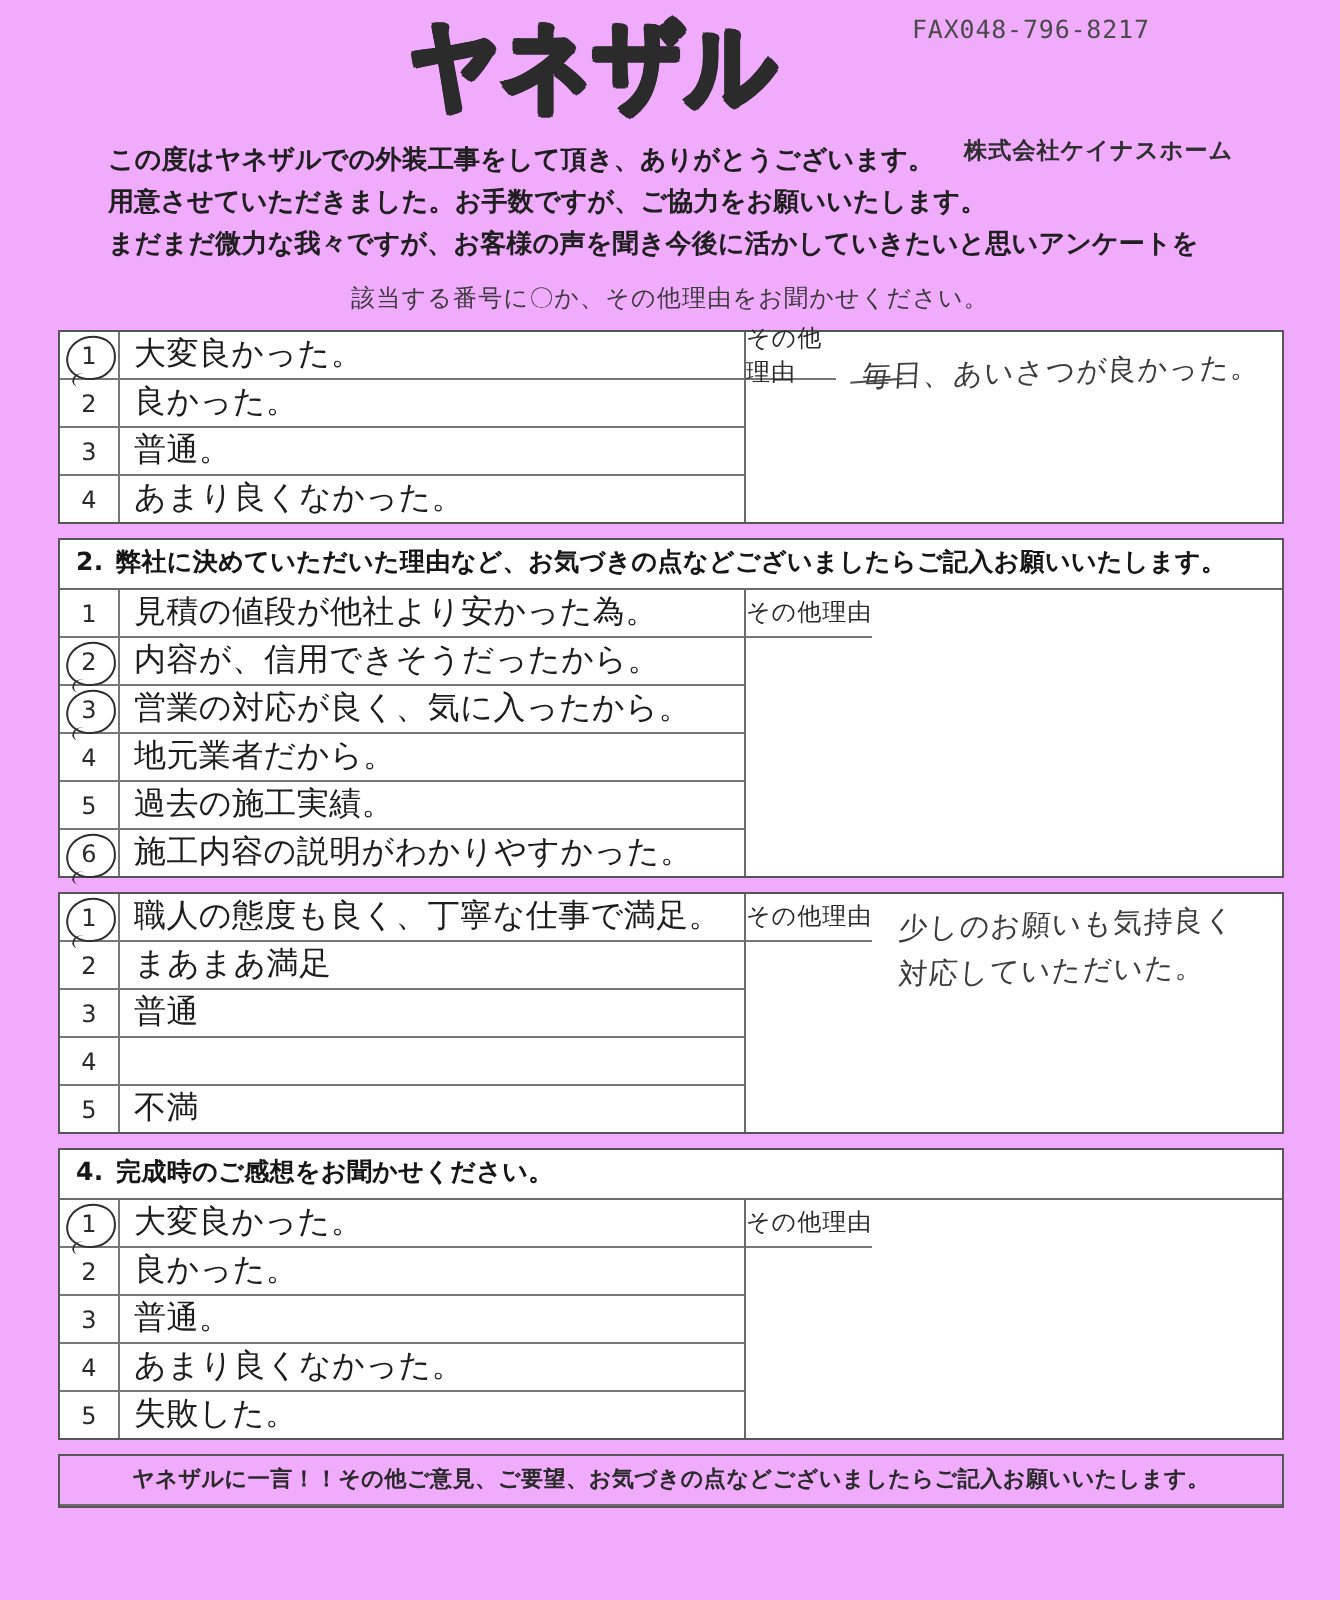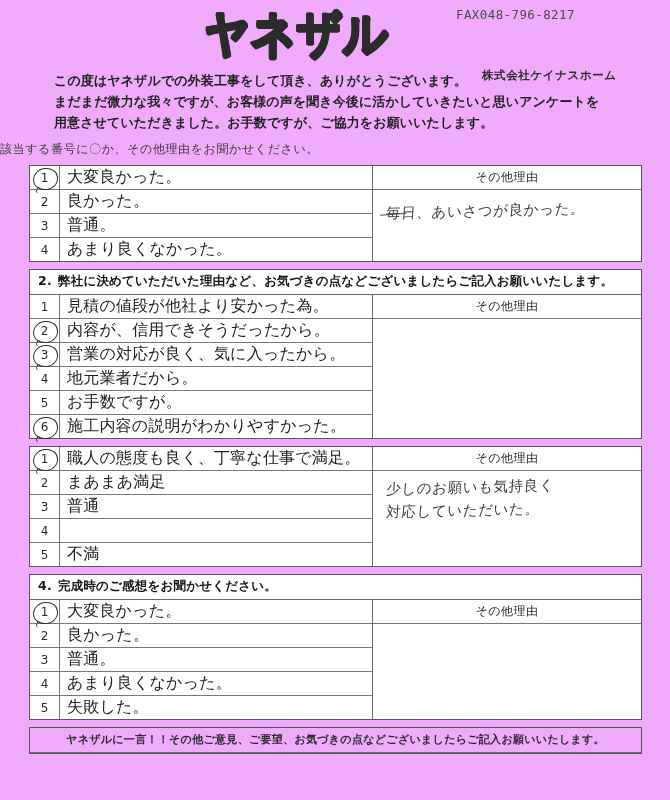--- a/index.html
+++ b/index.html
@@ -80,20 +80,21 @@
     font-size: 13px;
     font-weight: 700;
     line-height: 21px;
     color: #1f1f1f;
     letter-spacing: 0.1px;
   }
   .intro div { white-space: nowrap; }
 
   .instruction {
     margin-top: 8px;
+    text-align: center;
     font-size: 12px;
     color: #3a3a3a;
     letter-spacing: 0.6px;
   }
 
   
   .sections {
     margin: 7px 28px 0 29px;
   }
   .section {
@@ -168,21 +169,20 @@
     display: flex;
     align-items: center;
     padding-left: 7px;
     font-size: 16px;
     letter-spacing: 0.2px;
     color: #1d1d1d;
   }
   .other {
     flex: 1;
     display: flex;
-    flex-direction: column;
     box-sizing: border-box;
   }
   .other-head {
     height: 23px;
     border-bottom: 1px solid #777;
     display: flex;
     align-items: center;
     justify-content: center;
     font-size: 12px;
     color: #2a2a2a;
@@ -241,22 +241,22 @@
   <div class="header">
     <div class="logo">
       <span class="logo-text">ヤネザル</span>
     </div>
     <div class="fax">FAX048-796-8217</div>
     <div class="company">株式会社ケイナスホーム</div>
   </div>
 
   <div class="intro">
     <div>この度はヤネザルでの外装工事をして頂き、ありがとうございます。</div>
+    <div>用意させていただきました。お手数ですが、ご協力をお願いいたします。</div>
     <div>まだまだ微力な我々ですが、お客様の声を聞き今後に活かしていきたいと思いアンケートを</div>
-    <div>用意させていただきました。お手数ですが、ご協力をお願いいたします。</div>
   </div>
 
   <div class="instruction">該当する番号に〇か、その他理由をお聞かせください。</div>
 
   <div class="sections">
       <div class="section">
         <div class="body-row">
           <div class="options">
             <div class="opt">
               <div class="opt-num circled">
@@ -319,21 +319,21 @@
             <div class="opt">
               <div class="opt-num">
                 <span>4</span>
               </div>
               <div class="opt-label">地元業者だから。</div>
             </div>
             <div class="opt">
               <div class="opt-num">
                 <span>5</span>
               </div>
-              <div class="opt-label">お手数ですが。</div>
+              <div class="opt-label">過去の施工実績。</div>
             </div>
             <div class="opt">
               <div class="opt-num circled">
                 <span>6</span>
                 <span class="ring"></span>
               </div>
               <div class="opt-label">施工内容の説明がわかりやすかった。</div>
             </div>
           </div>
           <div class="other">

